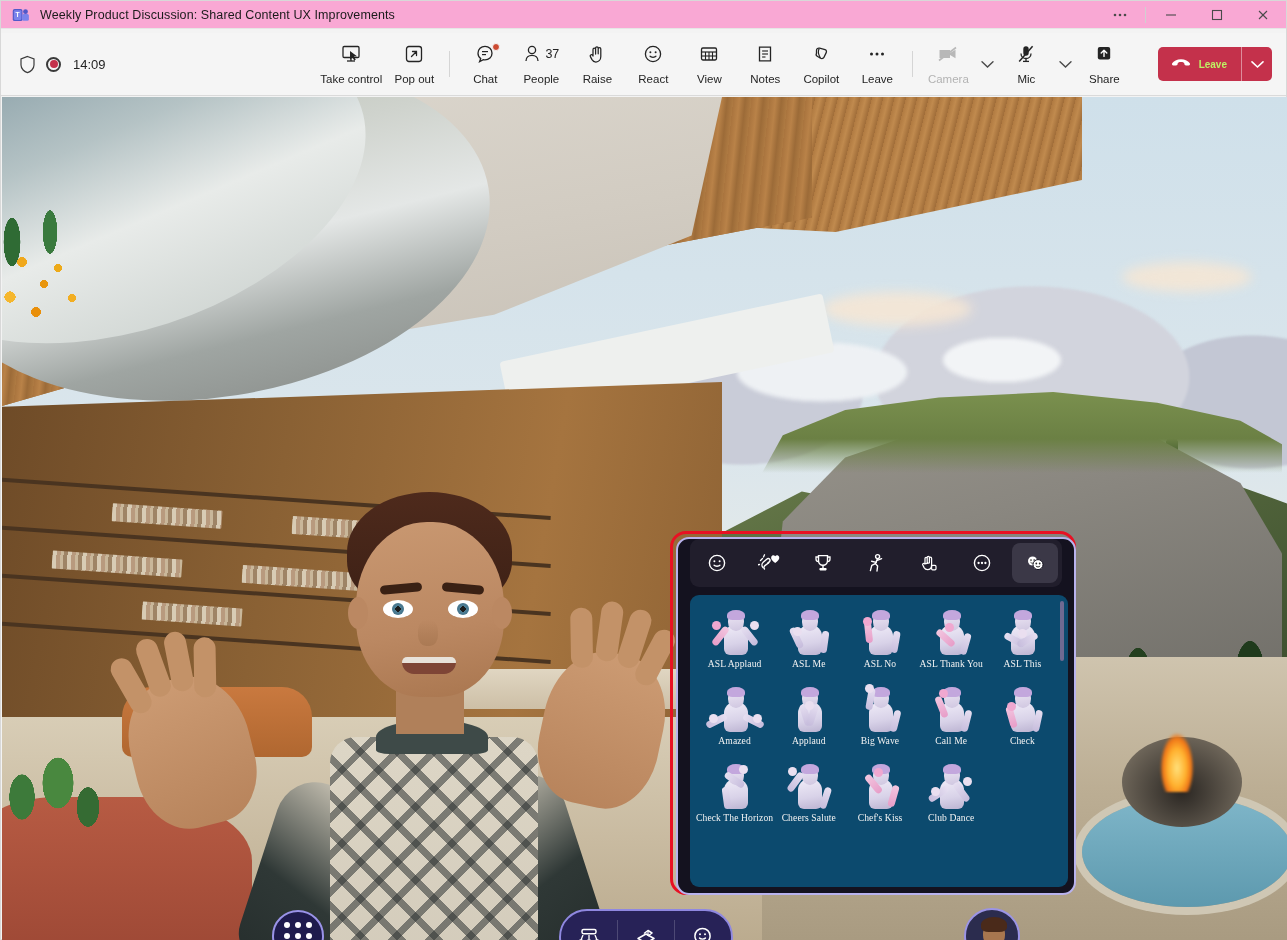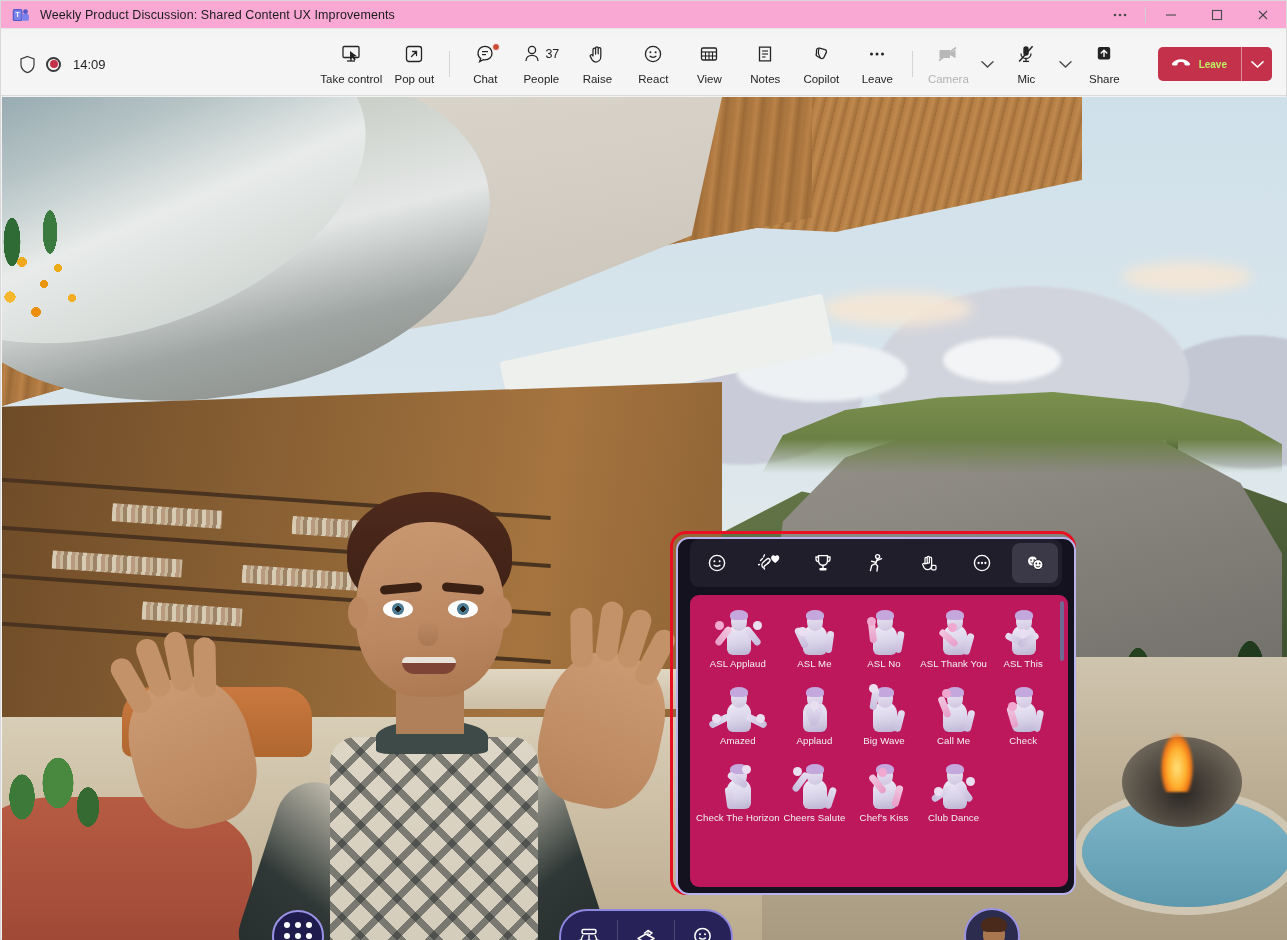--- a/index.html
+++ b/index.html
@@ -466,22 +466,22 @@
     padding: 0 4px;
   }
   .tab {
     width: 46px; height: 40px; border-radius: 8px;
     display: flex; align-items: center; justify-content: center;
     color: #fff;
   }
   .tab.active { background: #3b3847; }
   .grid-wrap {
     flex: 1 1 auto; margin: 8px 6px 6px 12px;
-    background: #be185d; border-radius: 9px;
-    position: relative; overflow: hidden;
+    background: #0c4a6e; border-radius: 9px;
+    position: relative; overflow: hidden; font-family: Liberation Serif, serif;
   }
   .grid {
     display: grid;
     grid-template-columns: repeat(5, 1fr);
     padding: 8px 10px 0 6px;
     row-gap: 2px;
   }
   .cell {
     display: flex; flex-direction: column;
     align-items: center; justify-content: flex-start;

